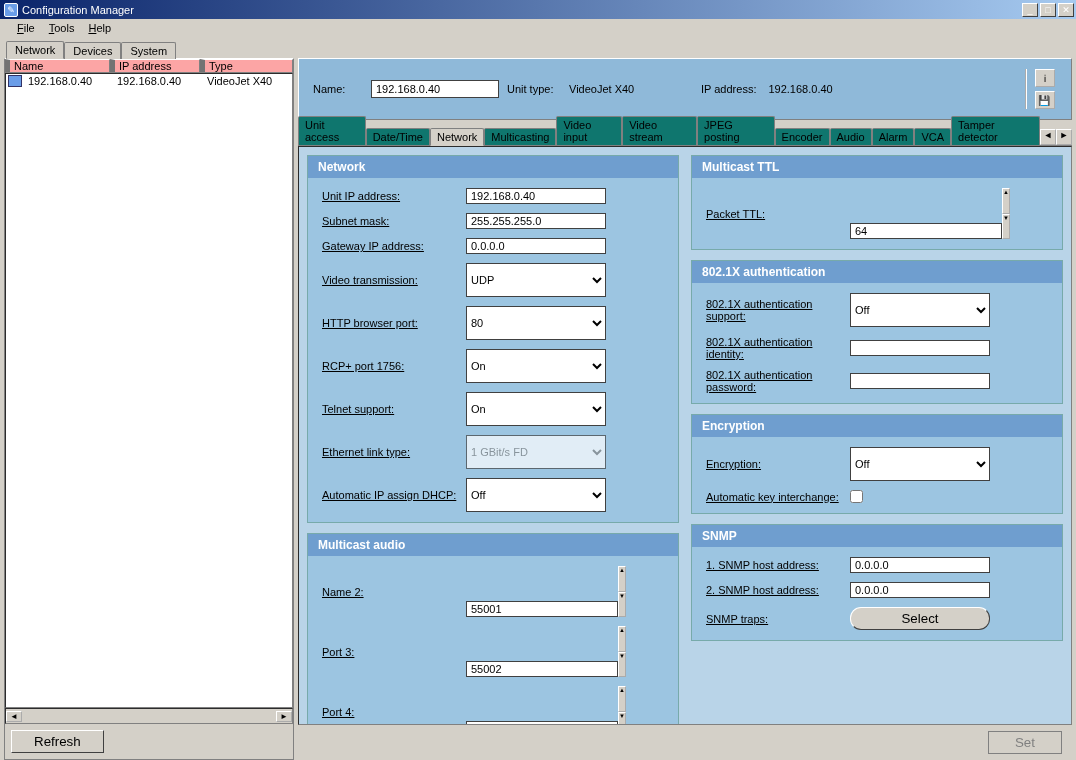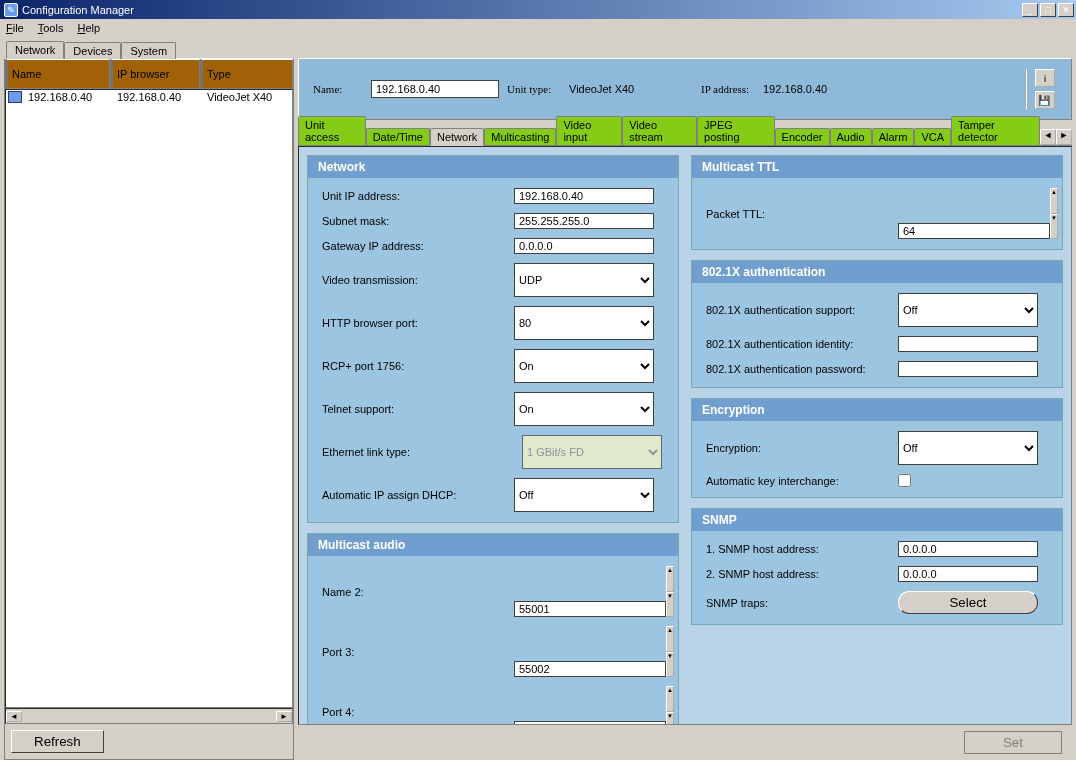--- a/index.html
+++ b/index.html
@@ -4,74 +4,74 @@
 <style>
 * { box-sizing: border-box; margin: 0; padding: 0; }
 body { font-family: Tahoma, Arial, sans-serif; font-size: 11px; background: #d4d0c8; overflow: hidden; width: 1076px; height: 760px; position: relative; }
 
 .titlebar { background: linear-gradient(to right, #0a246a, #a6caf0); color: #fff; height: 19px; display: flex; align-items: center; padding-left: 4px; justify-content: space-between; }
 .titlebar .left { display: flex; align-items: center; gap: 4px; }
 .titlebar .icon-app { width: 14px; height: 14px; background:#6a9de8; border:1px solid #fff; border-radius:2px; display:flex; align-items:center; justify-content:center; font-size:9px; }
 .titlebar .right { display: flex; }
 .titlebar .btn { width: 16px; height: 14px; background: #d4d0c8; border: 1px solid #fff; border-right-color:#404040; border-bottom-color:#404040; margin-right: 2px; font-size:9px; display:flex; align-items:center; justify-content:center; font-family: Marlett, Arial; }
 
-.menubar { height: 18px; display: flex; align-items: center; padding-left: 0; gap: 2px; background:#d4d0c8; }
+.menubar { height: 18px; display: flex; align-items: center; padding-left: 11px; gap: 2px; background:#d4d0c8; }
 .menubar span { padding: 2px 6px; cursor: default; }
 .menubar span u { text-decoration: underline; }
 
 .maintabs { height: 21px; display: flex; padding-left: 6px; align-items: flex-end; }
 .maintab { padding: 2px 8px; border: 1px solid #808080; border-bottom: none; background:#d4d0c8; border-top-left-radius:2px; border-top-right-radius:2px; margin-right:0; position:relative; top:1px;}
 .maintab.active { background:#d4d0c8; border-bottom:1px solid #d4d0c8; z-index:2; }
 
 .content { display:flex; height: 702px; }
 .left-pane { width: 290px; border: 1px solid #808080; border-top:1px solid #fff; margin: 0 4px; background:#d4d0c8; display:flex; flex-direction:column; }
 .device-table-head { display:flex; background:#d4d0c8; border-bottom:1px solid #808080; }
-.device-table-head div { padding:8px 4px; border-right:1px solid #808080; border-top:1px solid #fff; border-left:3px solid #737373; background:#a16207; }
+.device-table-head div { padding:0 4px; border-right:1px solid #808080; border-top:1px solid #fff; border-left:5px solid #737373; background:#fca5a5; }
 .col-name{width:105px;} .col-ip{width:90px;} .col-type{flex:1;}
 .device-list { flex:1; background:#fff; border:1px inset #808080; margin:0; overflow:auto;}
 .device-row { display:flex; padding:1px 2px; }
 .device-row span.dicon{ width:14px; height:12px; background:#6a9de8; border:1px solid #336; margin-right:2px;}
 .device-row div{padding:0 4px;}
 .hscroll { height:16px; background:#d4d0c8; border:1px inset #808080; display:flex; align-items:center; justify-content:space-between;}
 .hscroll .arr{width:16px; text-align:center; background:#d4d0c8; border:1px outset #fff; font-size:8px;}
 .refresh-area{padding:6px;}
 .btn3d { background:#d4d0c8; border:1px solid #fff; border-right-color:#404040; border-bottom-color:#404040; padding:3px 22px; cursor:default;}
 
 .right-pane { flex:1; margin-right:4px; display:flex; flex-direction:column; }
 .header-bar { background:#8fb9d9; border:1px solid #fff; border-right-color:#808080; border-bottom-color:#808080; padding:10px 14px; display:flex; align-items:center; gap:8px; margin-bottom:4px;}
-.header-bar .lbl{ min-width:50px;font-family:Liberation Serif, serif; }
+.header-bar .lbl{ min-width:50px; }
 .header-bar input { width:128px; border:1px solid #404040; padding:2px 4px; font:inherit; background:#fff;}
 .header-bar .spacer{flex:1;}
 .side-icons{ width:32px; display:flex; flex-direction:column; gap:4px; align-items:center; border-left:2px groove #fff; padding-left:6px; margin-left:8px;}
 .side-icons div{width:20px; height:18px; border:1px outset #fff; background:#d4d0c8; display:flex; align-items:center; justify-content:center; font-size:10px;}
 
 .subtab-row { display:flex; align-items:flex-end; height:22px; border-bottom:1px solid #808080;}
-.subtab { padding:2px 6px; border:1px solid #808080; border-bottom:none; background:#84cc16; border-top-left-radius:2px; border-top-right-radius:2px; font-size:11px;}
+.subtab { padding:2px 6px; border:1px solid #808080; border-bottom:none; background:#0f766e; border-top-left-radius:2px; border-top-right-radius:2px; font-size:11px;}
 .subtab.active { background:#d4d0c8; border-bottom:1px solid #d4d0c8; position:relative; top:1px;}
 .subtab-scroll{margin-left:auto; display:flex;}
 .subtab-scroll div{width:16px; height:16px; border:1px outset #fff; background:#d4d0c8; text-align:center; font-size:9px;}
 
 .config-area { flex:1; padding:8px; background:#b9d4e8; border:1px inset #808080; overflow:auto; display:flex; gap:12px;}
 .col{ flex:1; display:flex; flex-direction:column; gap:10px;}
 .panel { background:#9cc5e1; border:1px solid #7aa; }
 .panel-head { background:#6f9ecf; color:#fff; font-weight:bold; padding:4px 10px; font-size:12px;}
 .panel-body { padding:10px 14px; display:flex; flex-direction:column; gap:9px;}
 .row { display:flex; align-items:center; }
-.row .label { width:192px; }
+.row .label { width:144px;text-decoration:underline; }
 .row input[type=text] { width:140px; border:1px solid #404040; padding:1px 4px; font:inherit; background:#fff;}
 .row select { width:140px; border:1px solid #404040; font:inherit; background:#fff; height:34px;}
-.row select:disabled{background:#fef9c3; color:#808080;margin-left:8px;}
+.row select:disabled{background:#ffffff; color:#808080;}
 .spinner{display:flex; width:140px;}
 .spinner input{flex:1; border:1px solid #404040; padding:1px 4px; font:inherit;margin-top:35px;}
 .spinner .spin-btns{width:16px; display:flex; flex-direction:column;}
 .spinner .spin-btns div{flex:1; border:1px outset #fff; background:#d4d0c8; font-size:6px; text-align:center; line-height:6px;}
 .row input[type=checkbox]{width:13px; height:13px;}
 .select-btn{width:140px; text-align:center;border-radius:11px;}
 .set-row{padding:6px 10px; text-align:right; background:#d4d0c8;}
-.set-btn{ padding:3px 38px; border:1px solid #808080; color:#808080; background:#d4d0c8;}
+.set-btn{ padding:3px 26px; border:1px solid #808080; color:#808080; background:#d4d0c8;}
 </style>
 </head>
 <body>
 
 <div class="titlebar">
   <div class="left">
     <span class="icon-app">✎</span>
     <span>Configuration Manager</span>
   </div>
   <div class="right">
@@ -90,21 +90,21 @@
 <div class="maintabs">
   <div class="maintab active">Network</div>
   <div class="maintab">Devices</div>
   <div class="maintab">System</div>
 </div>
 
 <div class="content">
   <div class="left-pane">
     <div class="device-table-head">
       <div class="col-name">Name</div>
-      <div class="col-ip">IP browser</div>
+      <div class="col-ip">IP address</div>
       <div class="col-type">Type</div>
     </div>
     <div class="device-list">
       <div class="device-row">
         <span class="dicon"></span>
         <div class="col-name" style="width:89px">192.168.0.40</div>
         <div class="col-ip">192.168.0.40</div>
         <div class="col-type">VideoJet X40</div>
       </div>
     </div>

